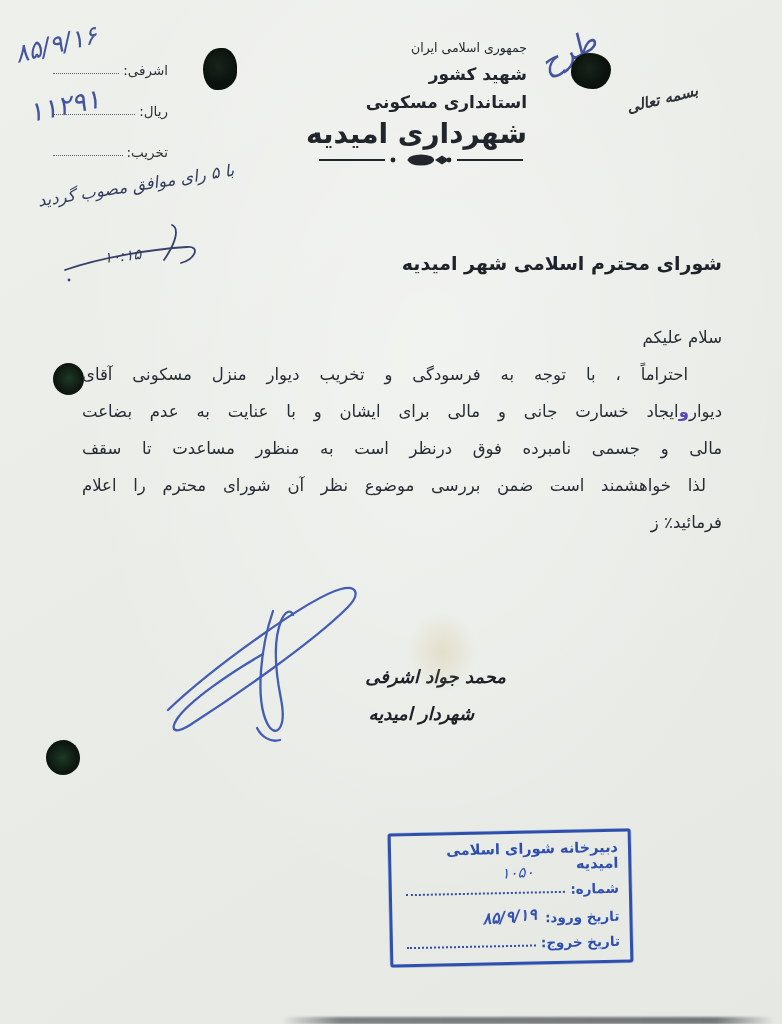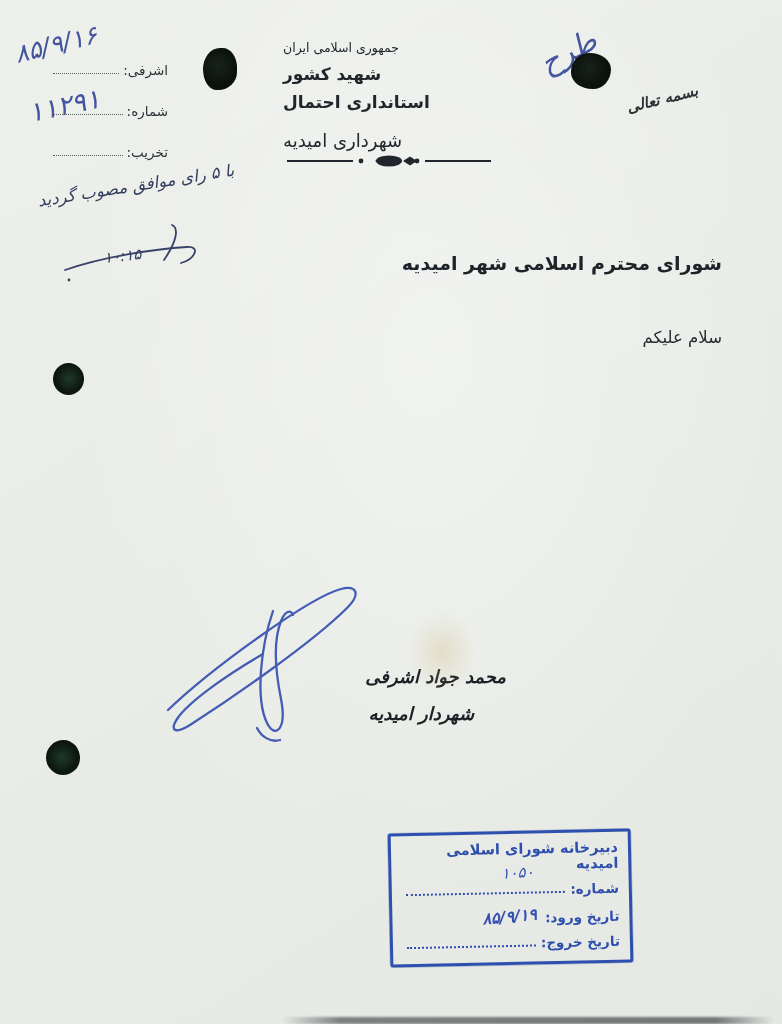--- a/index.html
+++ b/index.html
@@ -5,25 +5,25 @@
   html,body{margin:0;padding:0;background:#888;}
   .page{
     position:relative;width:782px;height:1024px;margin:0 auto;overflow:hidden;
     background:
       radial-gradient(ellipse at 55% 35%, rgba(255,255,255,.35), transparent 60%),
       linear-gradient(148deg,#eef0ec 0%,#e9ece7 45%,#e5e8e3 100%);
     font-family:"DejaVu Sans", sans-serif;
     color:#262c33;
   }
   
-  .letterhead{position:absolute;left:283px;top:40px;width:244px;text-align:left;direction:rtl;color:#20262b;}
+  .letterhead{position:absolute;left:283px;top:40px;width:244px;text-align:right;direction:rtl;color:#20262b;}
   .lh-country{font-size:12.5px;letter-spacing:.5px;}
   .lh-ministry{font-size:17px;font-weight:bold;margin-top:9px;}
   .lh-province{font-size:17px;font-weight:bold;margin-top:8px;}
-  .lh-city{font-size:18px;font-weight:normal;margin-top:18px;letter-spacing:1px;}
+  .lh-city{font-size:28px;font-weight:bold;margin-top:5px;letter-spacing:1px;}
   .lh-divider{margin-top:2px;}
   
   .meta{position:absolute;left:50px;top:62px;width:118px;direction:rtl;font-size:13.5px;color:#2c3237;}
   .meta-row{display:flex;align-items:flex-end;margin-bottom:25px;}
   .meta-label{white-space:nowrap;}
   .dots{flex:1;border-bottom:1.6px dotted #596066;margin:0 4px 4px 3px;min-width:18px;height:1px;}
   
   .hw{font-style:italic;direction:rtl;}
   .hw-blue{color:#44549f;}
   .hw-dark{color:#333d5d;}
@@ -72,21 +72,21 @@
     background:linear-gradient(to right, transparent, rgba(38,43,48,.55) 12%, rgba(38,43,48,.6) 88%, transparent);}
 </style>
 </head>
 <body>
 
 <div class="page">
 
   <div class="letterhead">
     <div class="lh-country">جمهوری اسلامی ایران</div>
     <div class="lh-ministry">شهید کشور</div>
-    <div class="lh-province">استانداری احتمال</div>
+    <div class="lh-province">استانداری مسکونی</div>
     <div class="lh-city">شهرداری امیدیه</div>
     <div class="lh-divider">
       <svg width="212" height="16" viewBox="0 0 212 16">
         <g fill="#20262b" stroke="#20262b">
           <line x1="4" y1="8" x2="70" y2="8" stroke-width="2"></line>
           <line x1="142" y1="8" x2="208" y2="8" stroke-width="2"></line>
           <circle cx="78" cy="8" r="2.4" stroke="none"></circle>
           <circle cx="134" cy="8" r="2.4" stroke="none"></circle>
           <path d="M92 8 L99 3.5 L106 8 L99 12.5 Z" stroke="none"></path>
           <path d="M106 8 L113 3.5 L120 8 L113 12.5 Z" stroke="none" fill="none" stroke-width="0"></path>
@@ -99,21 +99,21 @@
 
   <div class="bismillah">بسمه تعالی</div>
 
   <div class="meta">
     <div class="meta-row">
       <span class="meta-label">اشرفی</span>
         <span>:</span>
       <span class="dots"></span>
     </div>
     <div class="meta-row">
-      <span class="meta-label">شماره</span>
+      <span class="meta-label">ریال</span>
         <span>:</span>
       <span class="dots"></span>
     </div>
     <div class="meta-row">
       <span class="meta-label">تخریب</span>
         <span>:</span>
       <span class="dots"></span>
     </div>
   </div>
 
@@ -134,20 +134,25 @@
 
   <div class="blot blot-1"></div>
   <div class="blot blot-2"></div>
   <div class="blot blot-3"></div>
   <div class="blot blot-4"></div>
 
   <div class="recipient">شورای محترم اسلامی شهر امیدیه</div>
 
   <div class="body">
     <div class="rline">سلام علیکم</div>
+    <div class="jline indent-lg">احتراماً ، با توجه به فرسودگی و تخریب دیوار منزل مسکونی آقای</div>
+    <div class="jline"><span>دیوار</span><span class="ins-blue">و</span><span>ایجاد خسارت جانی و مالی برای ایشان و با عنایت به عدم بضاعت</span></div>
+    <div class="jline">مالی و جسمی نامبرده فوق درنظر است به منظور مساعدت تا سقف</div>
+    <div class="jline indent-sm">لذا خواهشمند است ضمن بررسی موضوع نظر آن شورای محترم را اعلام</div>
+    <div class="rline">فرمائید٪ ز</div>
   </div>
 
   <svg class="sig-svg" width="218" height="168" viewBox="0 0 218 168">
     <g fill="none" stroke="#3b55b2" stroke-width="2.3" stroke-linecap="round" opacity="0.95">
       <path d="M8 130 C 52 88, 150 17, 181 9 C 197 5, 201 14, 187 28 C 152 63, 72 118, 30 145 C 16 154, 9 151, 17 139 C 29 121, 70 93, 103 74"></path>
       <path d="M113 31 C 101 66, 95 118, 107 143 C 115 159, 127 150, 121 119 C 115 89, 113 61, 121 41 C 125 31, 131 29, 133 35"></path>
       <path d="M97 148 C 101 156, 110 163, 120 160"></path>
     </g>
   </svg>
 

